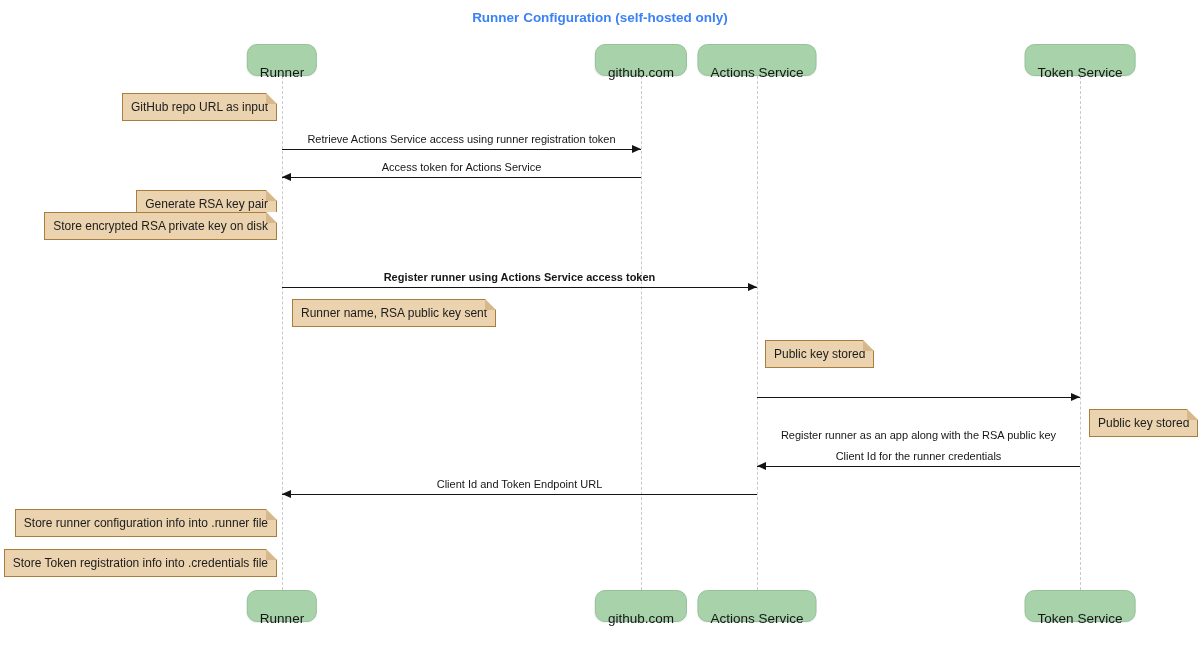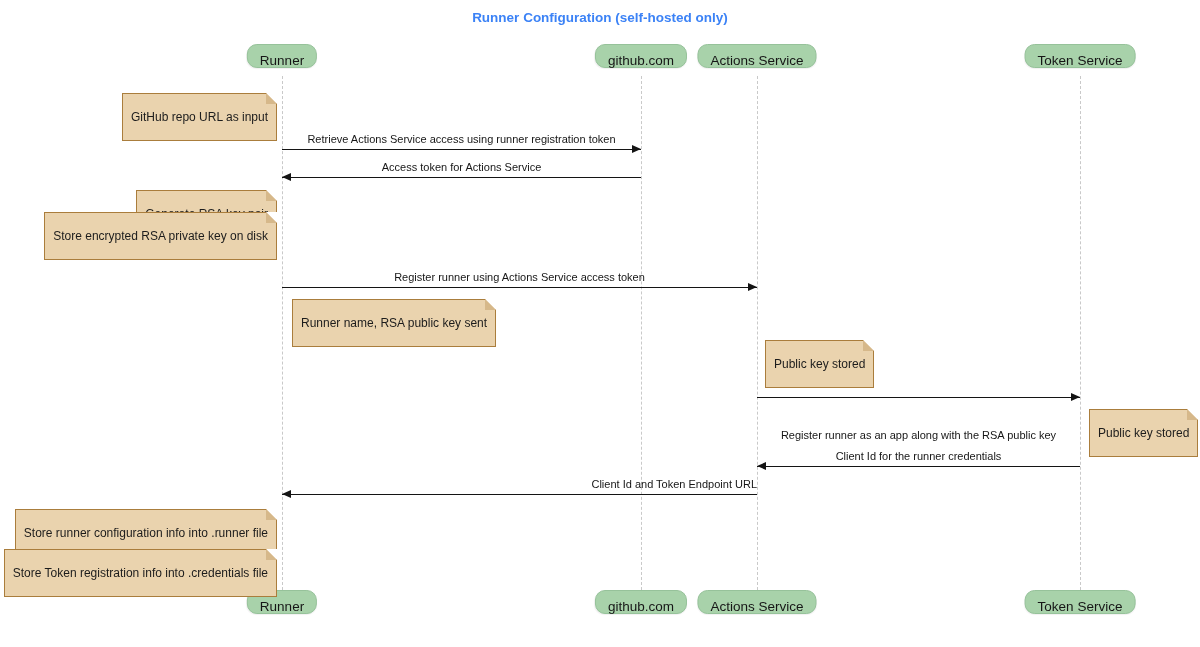--- a/index.html
+++ b/index.html
@@ -16,40 +16,40 @@
   html,body{margin:0;padding:0;background:var(--bg);}
   body{font-family:"Liberation Sans",sans-serif;color:var(--text);}
   #diagram{position:relative;width:1200px;height:647px;background:var(--bg);overflow:hidden;}
 
   .title{
     position:absolute;top:10px;left:0;width:100%;
     text-align:center;font-weight:bold;font-size:13.5px;color:#3b82f6;
   }
   .participant{
     position:absolute;transform:translateX(-50%);
-    height:24px;line-height:32px;padding:0 12px;
+    height:32px;line-height:32px;padding:12px 12px;
     background:var(--participant-fill);
     border:1px solid var(--participant-border);
     border-radius:10px;font-size:13.5px;white-space:nowrap;
     box-shadow:0 1px 1px rgba(0,0,0,0.06);
     box-sizing:border-box;
   }
   .lifeline{position:absolute;width:0;border-left:1px dashed var(--lifeline);}
   .msg-line{position:absolute;height:0;border-top:1px solid var(--arrow);}
   .msg-label{
     position:absolute;text-align:center;font-size:11px;line-height:14px;
     white-space:nowrap;color:var(--text);
   }
   .arrowhead{position:absolute;width:0;height:0;}
   .arrowhead.right{border-left:9px solid var(--arrow);border-top:4.5px solid transparent;border-bottom:4.5px solid transparent;}
   .arrowhead.left{border-right:9px solid var(--arrow);border-top:4.5px solid transparent;border-bottom:4.5px solid transparent;}
   .note{
     position:absolute;background:var(--note-fill);
     border:1px solid var(--note-border);
-    padding:16px 8px;font-size:12px;line-height:14px;white-space:nowrap;
+    padding:6px 8px;font-size:12px;line-height:14px;white-space:nowrap;
     color:#1c1c1c;box-sizing:border-box;
   }
   
   .note::before{
     content:"";position:absolute;top:-1px;right:-1px;width:0;height:0;
     border-top:11px solid var(--bg);border-left:11px solid transparent;
   }
   .note::after{
     content:"";position:absolute;top:-1px;right:-1px;width:0;height:0;
     border-bottom:11px solid var(--note-fold);border-right:11px solid transparent;
@@ -71,30 +71,30 @@
     <div class="participant" style="left: 757px; top: 44px;">Actions Service</div>
     <div class="participant" style="left: 757px; top: 590px;">Actions Service</div>
     <div class="participant" style="left: 1080px; top: 44px;">Token Service</div>
     <div class="participant" style="left: 1080px; top: 590px;">Token Service</div>
     <div class="msg-label" style="left: 282px; width: 359px; top: 132px;">Retrieve Actions Service access using runner registration token</div>
     <div class="msg-line" style="left: 282px; width: 359px; top: 149px;"></div>
     <div class="arrowhead right" style="left: 632px; top: 145px;"></div>
     <div class="msg-label" style="left: 282px; width: 359px; top: 160px;">Access token for Actions Service</div>
     <div class="msg-line" style="left: 282px; width: 359px; top: 177px;"></div>
     <div class="arrowhead left" style="left: 282px; top: 173px;"></div>
-    <div class="msg-label" style="left: 282px; width: 475px; top: 270px;">Register runner using Actions Service access token</div>
+    <div class="msg-label" style="left: 282px; width: 475px; top: 270px; font-weight: bold;">Register runner using Actions Service access token</div>
     <div class="msg-line" style="left: 282px; width: 475px; top: 287px;"></div>
     <div class="arrowhead right" style="left: 748px; top: 283px;"></div>
     <div class="msg-label" style="left: 757px; width: 323px; top: 380px; margin-top: 48px;">Register runner as an app along with the RSA public key</div>
     <div class="msg-line" style="left: 757px; width: 323px; top: 397px;"></div>
     <div class="arrowhead right" style="left: 1071px; top: 393px;"></div>
     <div class="msg-label" style="left: 757px; width: 323px; top: 449px;">Client Id for the runner credentials</div>
     <div class="msg-line" style="left: 757px; width: 323px; top: 466px;"></div>
     <div class="arrowhead left" style="left: 757px; top: 462px;"></div>
-    <div class="msg-label" style="left: 282px; width: 475px; top: 477px; text-align: right;">Client Id and Token Endpoint URL</div>
+    <div class="msg-label" style="left: 282px; width: 475px; top: 477px;">Client Id and Token Endpoint URL</div>
     <div class="msg-line" style="left: 282px; width: 475px; top: 494px;"></div>
     <div class="arrowhead left" style="left: 282px; top: 490px;"></div>
     <div class="note" style="top: 93px; right: 923px;">GitHub repo URL as input</div>
     <div class="note" style="top: 190px; right: 923px;">Generate RSA key pair</div>
     <div class="note" style="top: 212px; right: 923px;">Store encrypted RSA private key on disk</div>
     <div class="note" style="top: 299px; left: 292px;">Runner name, RSA public key sent</div>
     <div class="note" style="top: 340px; left: 765px;">Public key stored</div>
     <div class="note" style="top: 409px; left: 1089px;">Public key stored</div>
     <div class="note" style="top: 509px; right: 923px;">Store runner configuration info into .runner file</div>
     <div class="note" style="top: 549px; right: 923px;">Store Token registration info into .credentials file</div>

